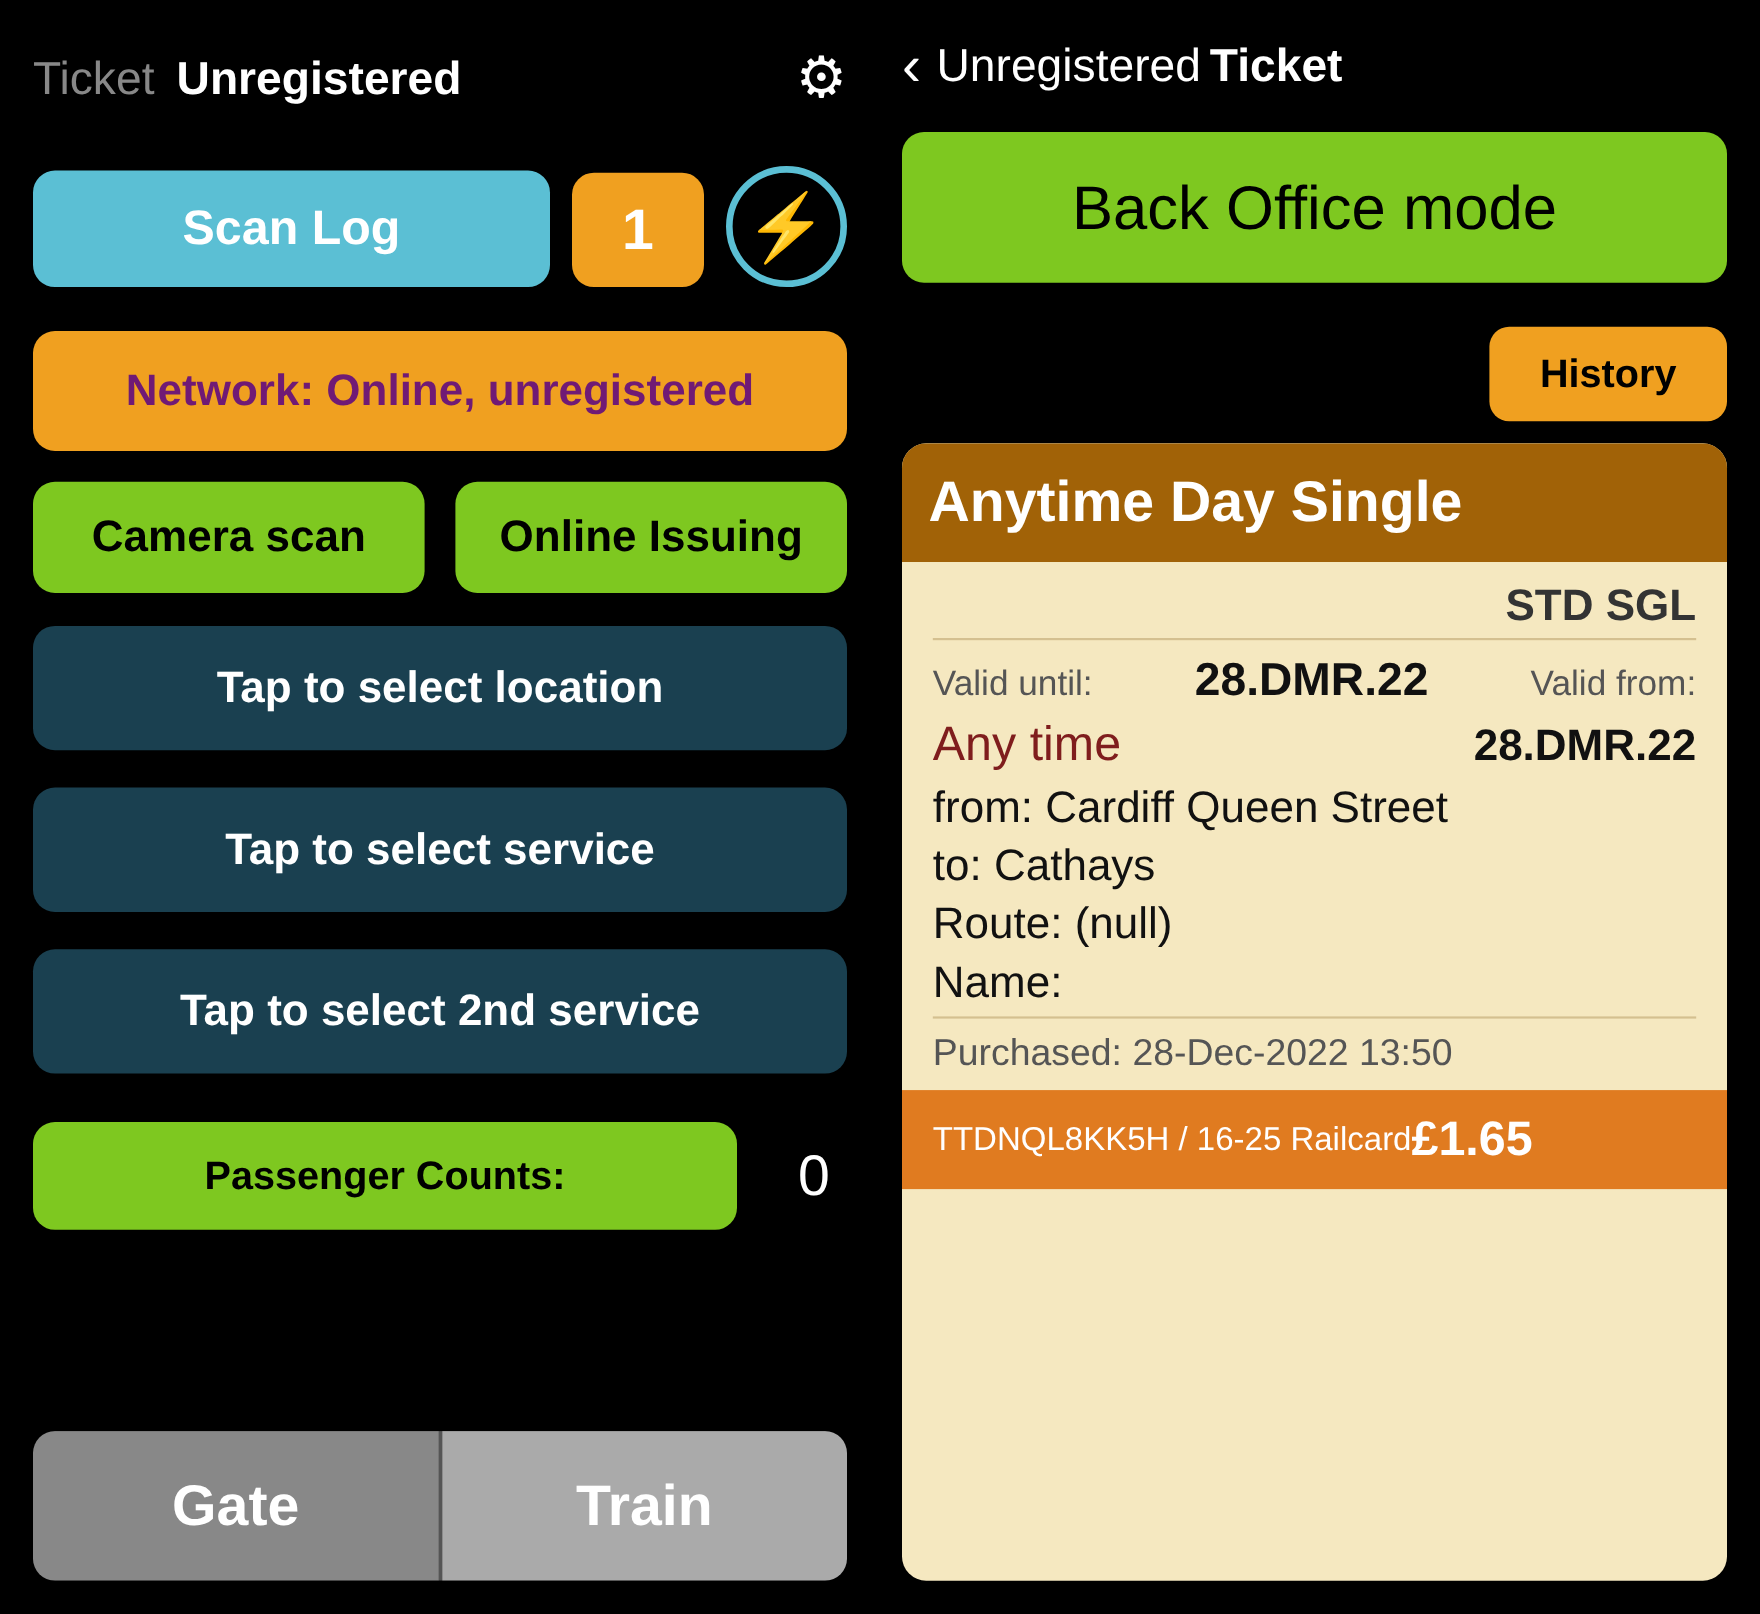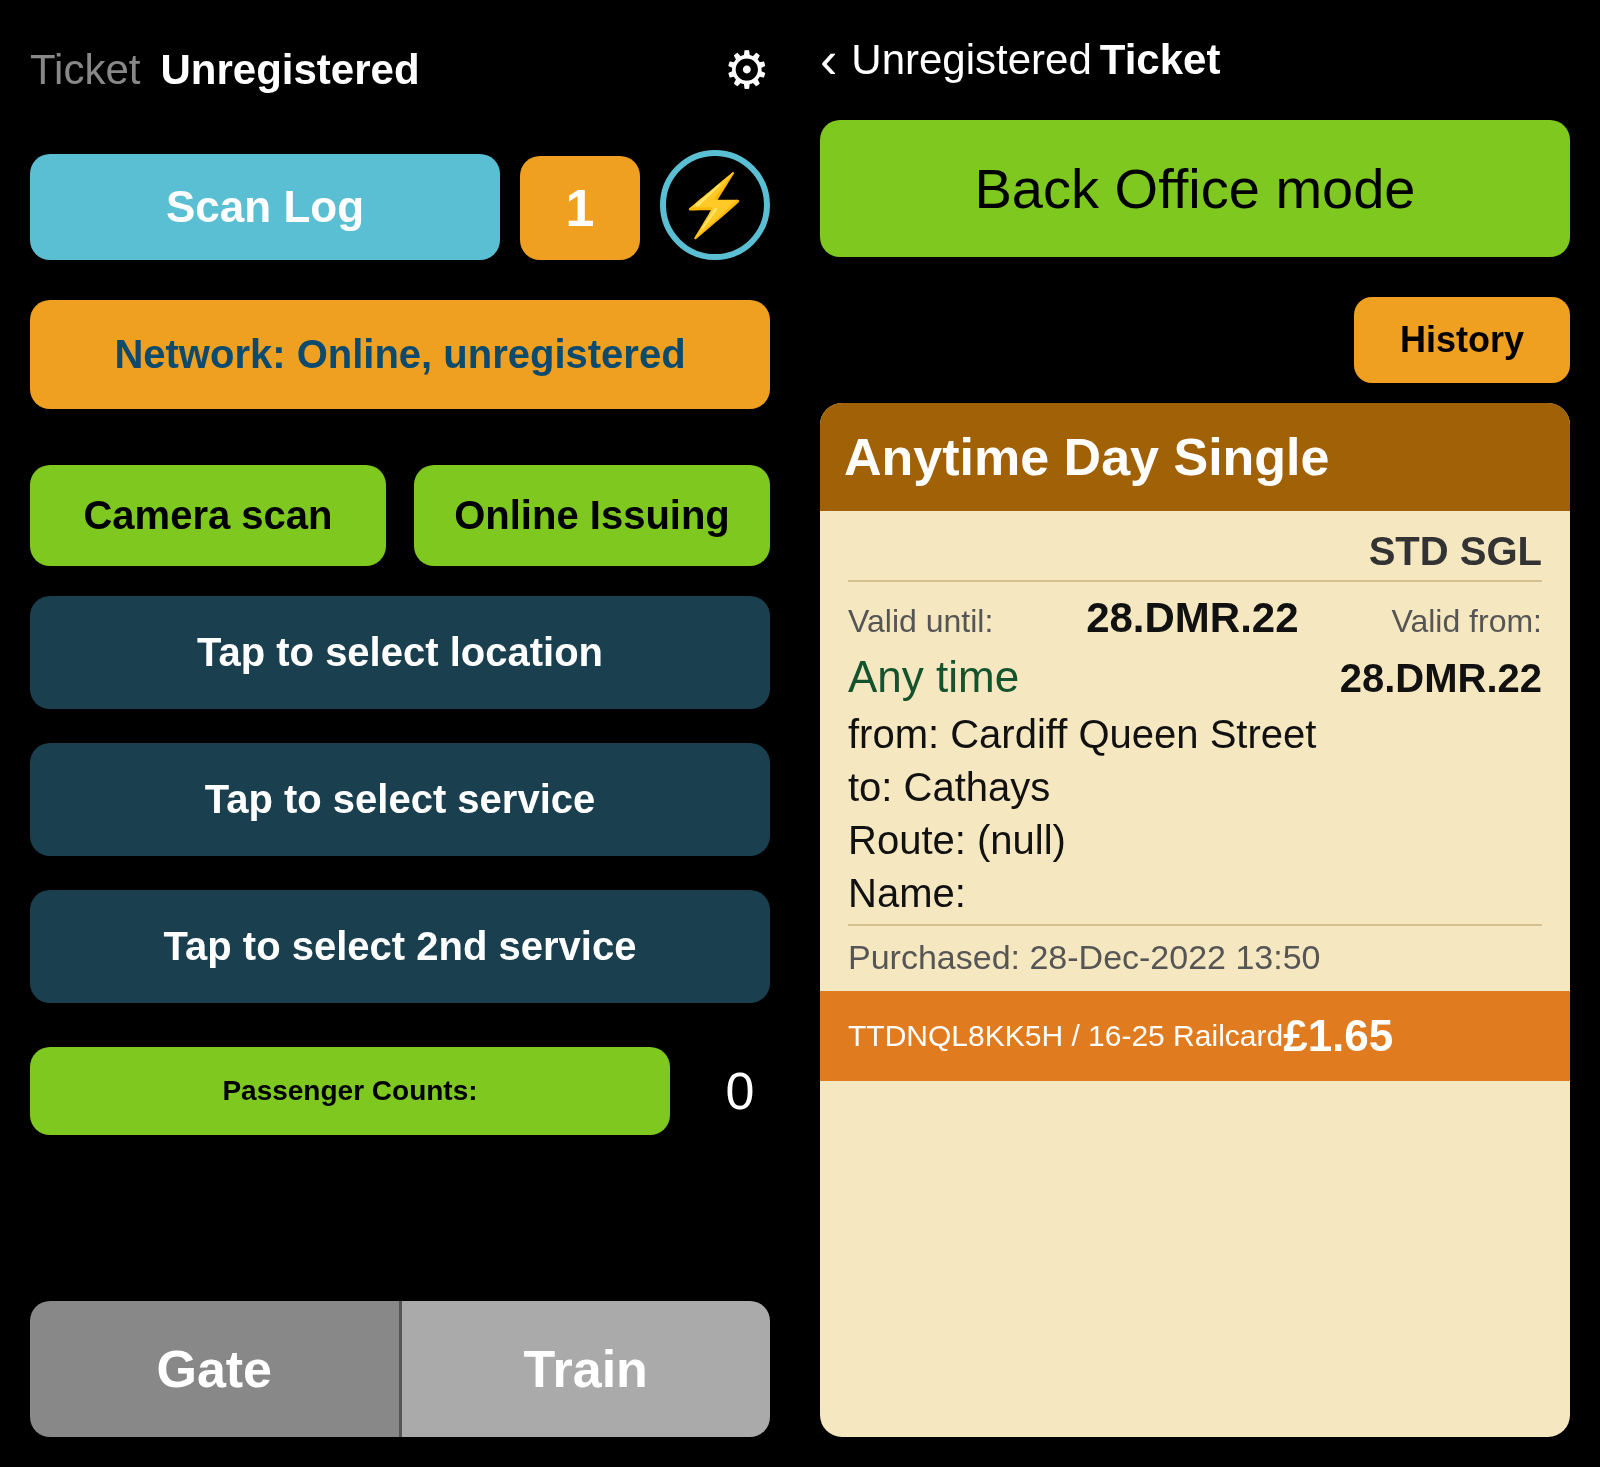--- a/index.html
+++ b/index.html
@@ -99,27 +99,27 @@
     }
     .bluetooth-symbol {
       color: #5bbfd4;
       font-size: 60px;
       font-weight: 300;
     }
 
     
     .network-banner {
       background: #f0a020;
-      color: #0c4a6e;
+      color: #701a75;
       font-size: 40px;
       font-weight: 700;
       border-radius: 20px;
       padding: 32px 30px;
       text-align: center;
-      margin-bottom: 56px;
+      margin-bottom: 28px;
     }
 
     
     .action-row {
       display: flex;
       flex-direction: row;
       gap: 28px;
       margin-bottom: 30px;
     }
     .green-btn {
@@ -155,21 +155,21 @@
     .passenger-row {
       display: flex;
       flex-direction: row;
       align-items: center;
       margin-bottom: 40px;
       margin-top: 10px;
     }
     .passenger-label-btn {
       background: #7ec820;
       color: #000;
-      font-size: 28px;
+      font-size: 36px;
       font-weight: 700;
       border: none;
       border-radius: 20px;
       padding: 28px 36px;
       cursor: pointer;
       flex: 1;
     }
     .passenger-count {
       color: #fff;
       font-size: 52px;
@@ -304,21 +304,21 @@
     .ticket-label {
       color: #555;
       font-size: 32px;
     }
     .ticket-value {
       color: #111;
       font-size: 42px;
       font-weight: 700;
     }
     .ticket-any-time {
-      color: #14532d;
+      color: #7f1d1d;
       font-size: 44px;
       font-weight: 400;
     }
     .ticket-date-right {
       color: #111;
       font-size: 40px;
       font-weight: 700;
     }
     .ticket-from {
       color: #111;

